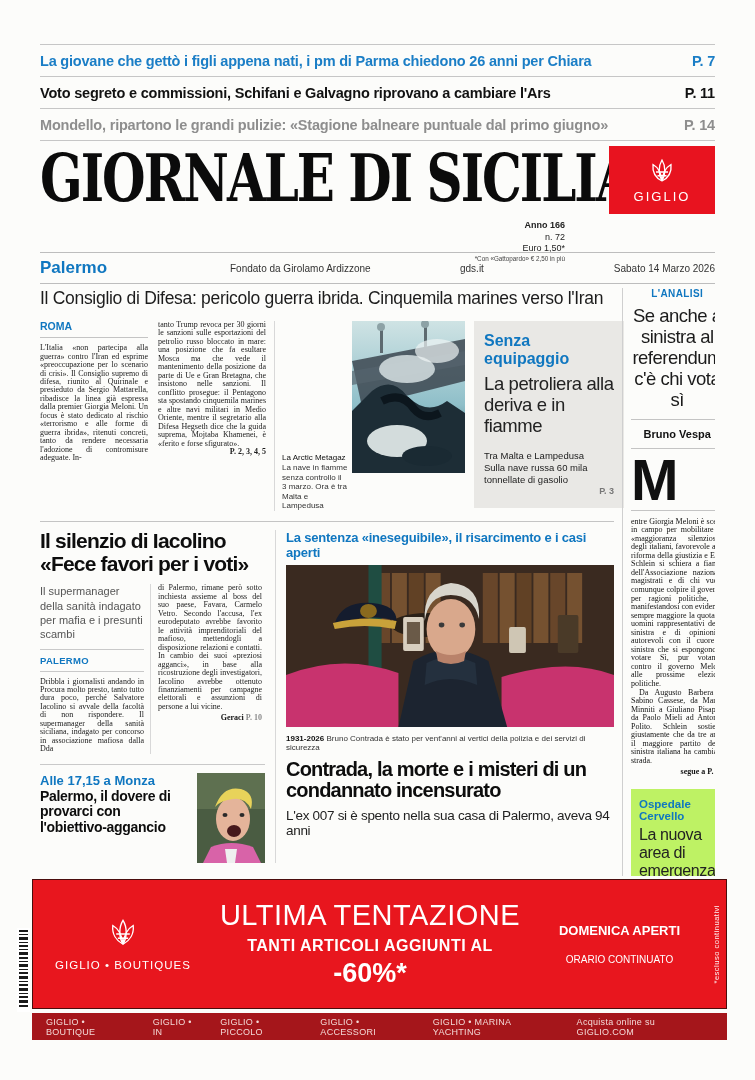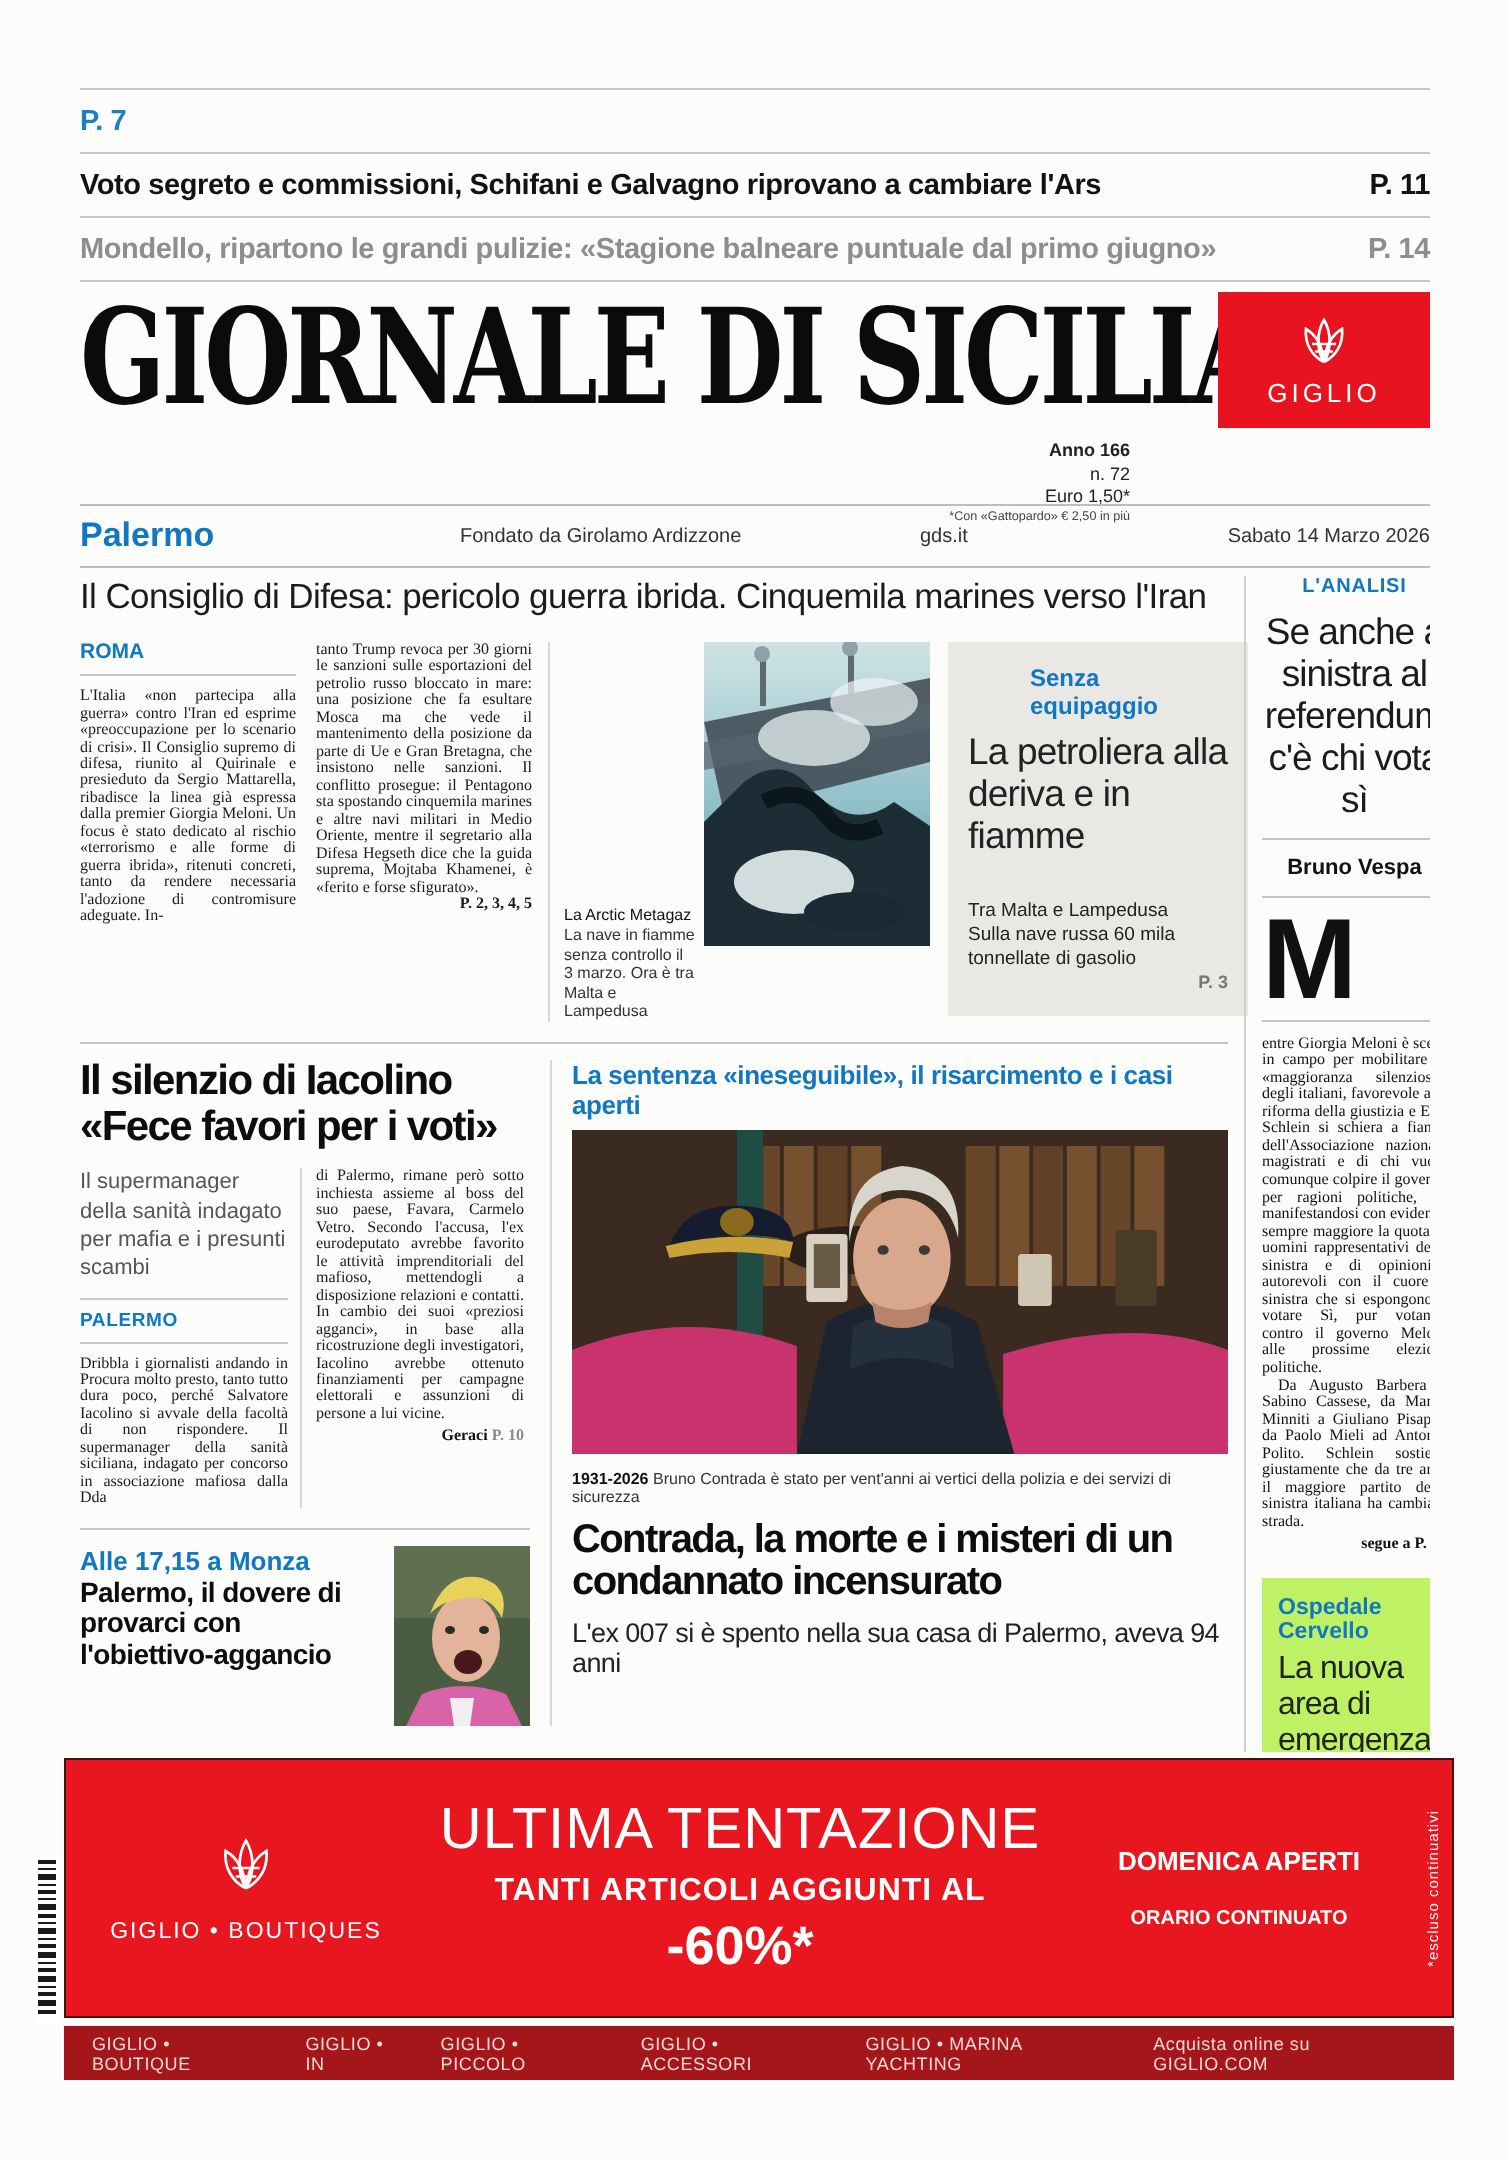--- a/index.html
+++ b/index.html
@@ -43,21 +43,21 @@
   .lcol{width:108px;flex:none;}
   .lcol .kick{font-size:10.5px;border-bottom:1px solid #c4c4c4;padding-bottom:5px;margin-bottom:6px;}
   .lcol2{width:108px;flex:none;margin-left:10px;padding-right:8px;}
   .pages{font-weight:bold;text-align:right;font-family:"Liberation Serif",serif;font-size:8px;}
   .cap-col{width:66px;flex:none;border-left:1px solid #d8d8d8;padding-left:7px;display:flex;
            flex-direction:column;justify-content:flex-end;font-size:8px;line-height:1.2;color:#333;}
   .cap-col .b{font-weight:normal;color:#111;}
   .lead-photo{width:113px;height:152px;flex:none;margin-left:4px;}
   .sidebox{width:150px;height:187px;flex:none;margin-left:9px;background:#e9e8e5;box-sizing:border-box;
            padding:11px 10px;display:flex;flex-direction:column;}
-  .sidebox .kick{font-size:12px;margin-bottom:6px;margin-left:31px;}
+  .sidebox .kick{font-size:16px;margin-bottom:6px;}
   .sidebox .title{font-size:18.5px;line-height:1.13;letter-spacing:-0.4px;color:#222;}
   .sidebox .txt{margin-top:auto;font-size:9.5px;line-height:1.25;color:#222;}
   .sidebox .pg{text-align:right;font-size:9px;font-weight:bold;color:#777;}
   .midrule{margin:10px 0 8px;}
   .mid-row{display:flex;}
   .left-stack{width:225px;flex:none;display:flex;flex-direction:column;}
   .iac-headline{font-size:21px;font-weight:800;letter-spacing:-0.8px;line-height:1.08;margin:0 0 9px;color:#0d0d0d;}
   .iac-cols{display:flex;}
   .iac-c1{width:104px;flex:none;}
   .iac-c2{width:104px;flex:none;margin-left:6px;border-left:1px solid #d8d8d8;padding-left:7px;}
@@ -94,36 +94,37 @@
   .ad{position:absolute;left:32px;right:28px;top:879px;height:130px;background:#e8161e;border:1px solid #4a0d0d;
       box-sizing:border-box;color:#fff;display:flex;align-items:center;}
   .ad-left{width:180px;flex:none;text-align:center;}
   .ad-brand{font-size:11.5px;letter-spacing:1px;margin-top:4px;}
   .ad-center{flex:1;text-align:center;}
   .ad-h1{font-size:29px;letter-spacing:0.5px;font-weight:400;}
   .ad-h2{font-size:16px;font-weight:bold;margin-top:5px;letter-spacing:0.5px;}
   .ad-h3{font-size:27px;font-weight:bold;margin-top:3px;}
   .ad-right{width:185px;flex:none;text-align:center;}
   .ad-r1{font-size:13px;font-weight:bold;}
-  .ad-r2{font-size:10px;margin-top:16px;font-weight:bold;}
+  .ad-r2{font-size:10px;margin-top:16px;}
   .ad-note{width:14px;flex:none;writing-mode:vertical-rl;transform:rotate(180deg);font-size:7.5px;
            letter-spacing:0.5px;opacity:0.95;}
   .adlinks{position:absolute;left:32px;right:28px;top:1013px;height:27px;background:#a5161b;color:#f3d8d6;
            display:flex;align-items:center;font-size:9px;letter-spacing:0.3px;padding:0 14px;box-sizing:border-box;gap:17px;}
   .adlinks .cta{margin-left:auto;}
   
   .barcode{position:absolute;left:17px;top:928px;width:13px;height:84px;}
 </style>
 </head>
 <body>
 
 <div class="page">
 
   <div class="topstrip">
     <div class="strip-row strip-blue">
+      <span>La giovane che gettò i figli appena nati, i pm di Parma chiedono 26 anni per Chiara</span>
       <span>P. 7</span>
     </div>
     <div class="strip-row strip-black">
       <span>Voto segreto e commissioni, Schifani e Galvagno riprovano a cambiare l'Ars</span>
       <span>P. 11</span>
     </div>
     <div class="strip-row strip-gray">
       <span>Mondello, ripartono le grandi pulizie: «Stagione balneare puntuale dal primo giugno»</span>
       <span>P. 14</span>
     </div>

